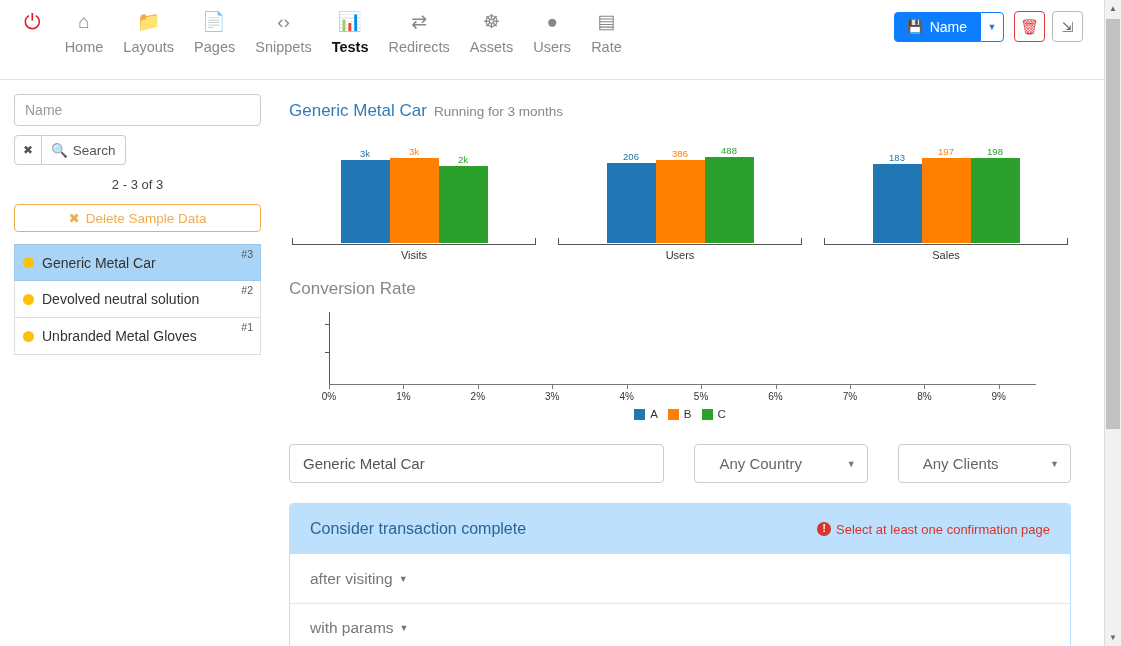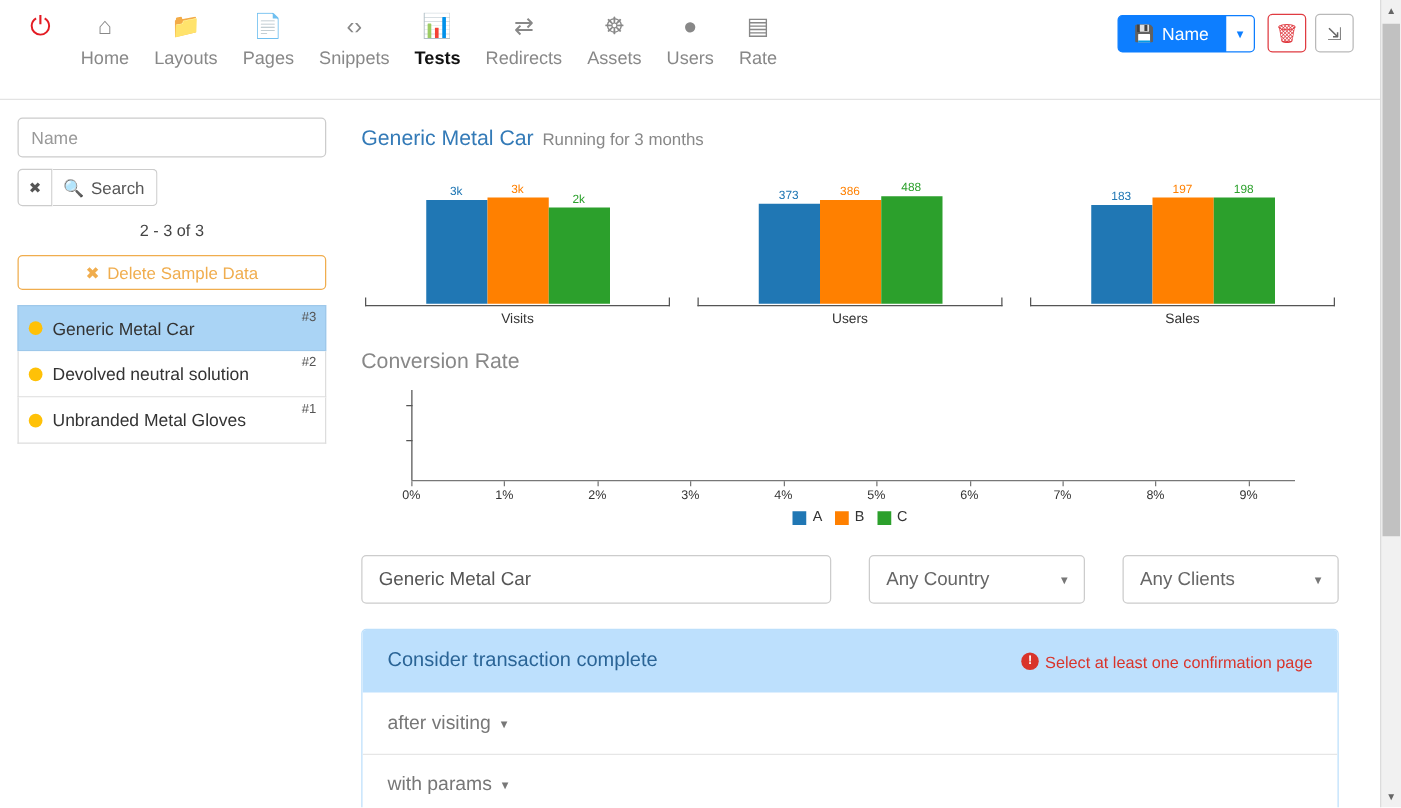--- a/index.html
+++ b/index.html
@@ -235,21 +235,21 @@
     border: 1px solid #ccc; border-radius: 4px;
     padding: 0 13px; font-size: 15px; color: #555;
     font-family: "Liberation Sans", sans-serif; outline: none; background: #fff;
   }
   .field-text::placeholder { color: #888; }
   .select-box {
     position: relative;
     width: 176px; height: 39px;
     border: 1px solid #ccc; border-radius: 4px;
     display: flex; align-items: center;
-    padding: 0 13px; font-size: 15px; color: #666;
+    padding: 0 24px; font-size: 15px; color: #666;
     cursor: pointer; background: #fff;
   }
   .select-caret {
     position: absolute; right: 11px; top: 50%;
     transform: translateY(-50%);
     font-size: 9px; color: #777;
   }
 
   
   .panel {
@@ -429,21 +429,21 @@
                 <div class="bar-label" style="color: rgb(44, 160, 44);">2k</div>
                 <div class="bar" style="background: rgb(44, 160, 44); height: 77px;"></div>
               </div>
             </div>
             <div class="metric-axis"></div>
             <div class="metric-axis-label">Visits</div>
           </div>
           <div class="metric">
             <div class="metric-bars">
               <div class="bar-wrap">
-                <div class="bar-label" style="color: rgb(32, 119, 180);">373</div>
+                <div class="bar-label" style="color: rgb(32, 119, 180);">206</div>
                 <div class="bar" style="background: rgb(32, 119, 180); height: 80px;"></div>
               </div>
               <div class="bar-wrap">
                 <div class="bar-label" style="color: rgb(255, 128, 0);">386</div>
                 <div class="bar" style="background: rgb(255, 128, 0); height: 83px;"></div>
               </div>
               <div class="bar-wrap">
                 <div class="bar-label" style="color: rgb(44, 160, 44);">488</div>
                 <div class="bar" style="background: rgb(44, 160, 44); height: 86px;"></div>
               </div>

